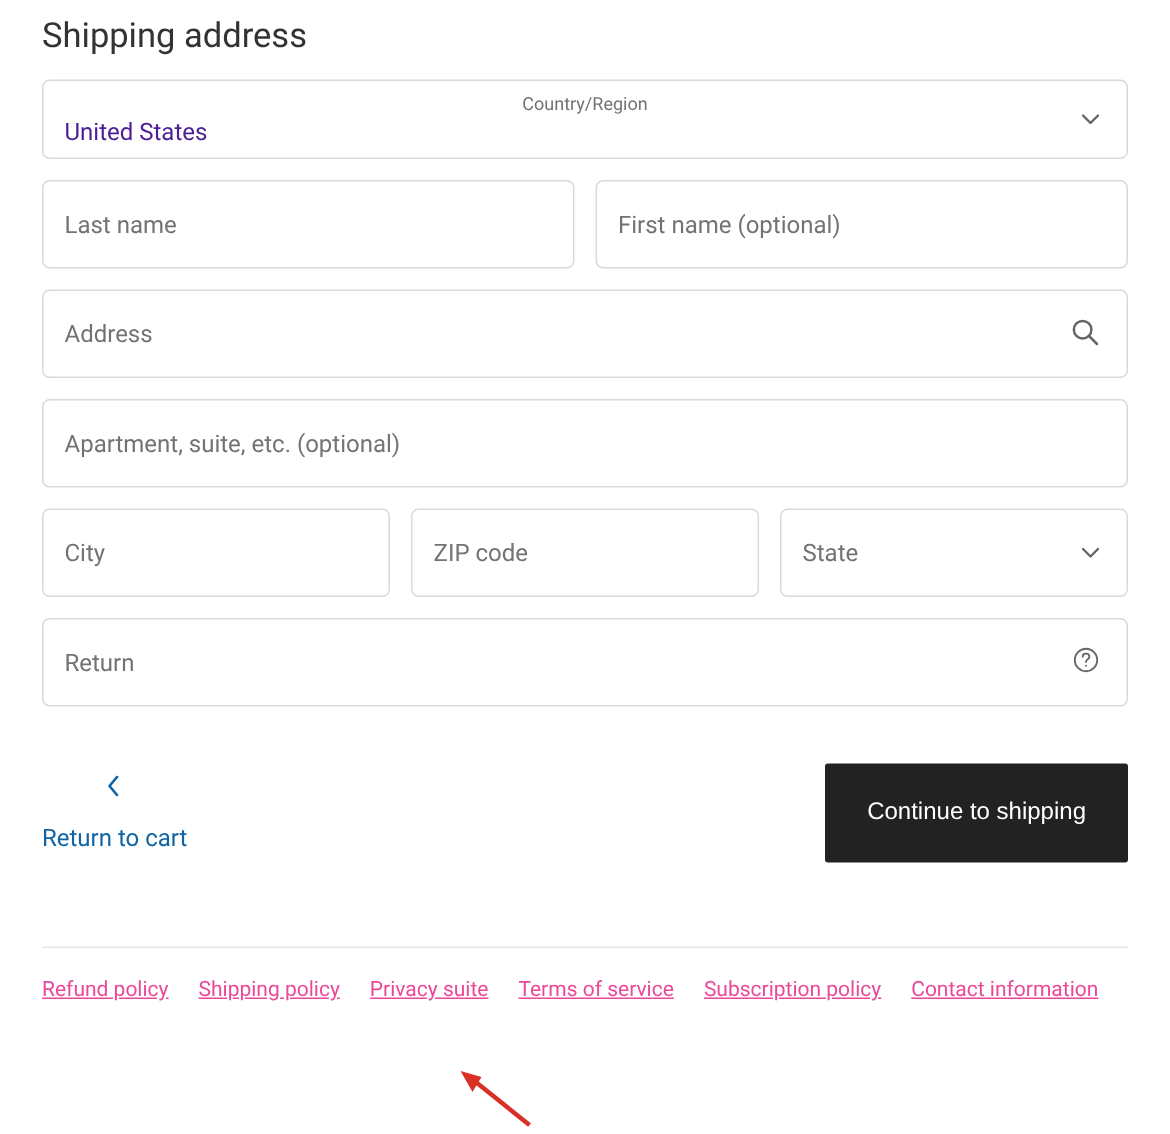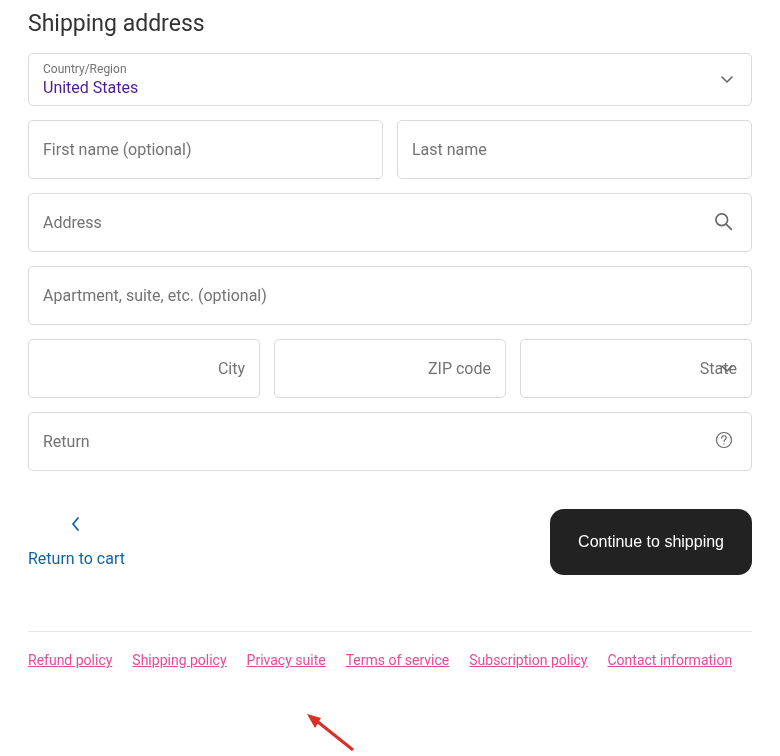--- a/index.html
+++ b/index.html
@@ -36,20 +36,21 @@
       padding: 8px 14px 8px 14px;
     }
     .form-field.empty {
       padding: 19px 14px;
     }
     .floating-label {
       font-size: 12px;
       color: #737373;
       display: block;
       margin-bottom: 2px;
+      text-align: center;
     }
     .field-value {
       font-size: 16px;
       color: #4c1d95;
     }
     .placeholder-text {
       font-size: 16px;
       color: #737373;
     }
     .chevron-down {
@@ -83,21 +84,20 @@
       transform: translateY(-50%);
     }
     .help-icon-wrap svg {
       width: 18px;
       height: 18px;
       stroke: #666;
       fill: none;
     }
     .three-col .form-field {
       flex: 1;
-      text-align: right;
     }
     .actions-row {
       display: flex;
       justify-content: space-between;
       align-items: center;
       margin-top: 38px;
     }
     .return-link {
       display: flex;
       align-items: center;
@@ -110,21 +110,21 @@
     .return-link svg {
       width: 10px;
       height: 14px;
       stroke: #1164a3;
       fill: none;
     }
     .continue-btn {
       background: #222;
       color: #fff;
       border: none;
-      border-radius: 14px;
+      border-radius: 2px;
       padding: 24px 28px;
       font-size: 16px;
       cursor: pointer;
     }
     .footer-divider {
       border: none;
       border-top: 1px solid #e6e6e6;
       margin-top: 56px;
       margin-bottom: 20px;
     }
@@ -156,24 +156,24 @@
     <span class="chevron-down">
       <svg viewBox="0 0 12 12">
           <polyline points="1,3.5 6,8.5 11,3.5" stroke-width="1.6" fill="none" stroke-linecap="round" stroke-linejoin="round"></polyline>
         </svg>
     </span>
   </div>
 </div>
 
 <div class="form-group">
   <div class="form-field empty">
+    <span class="placeholder-text">Last name</span>
+  </div>
+  <div class="form-field empty">
     <span class="placeholder-text">First name (optional)</span>
-  </div>
-  <div class="form-field empty">
-    <span class="placeholder-text">Last name</span>
   </div>
 </div>
 
 <div class="form-group">
   <div class="form-field empty">
     <span class="placeholder-text">Address</span>
     <span class="search-icon-wrap">
       <svg viewBox="0 0 24 24">
           <circle cx="10.5" cy="10.5" r="7" stroke-width="2"></circle>
           <line x1="16" y1="16" x2="22" y2="22" stroke-width="2" stroke-linecap="round"></line>

